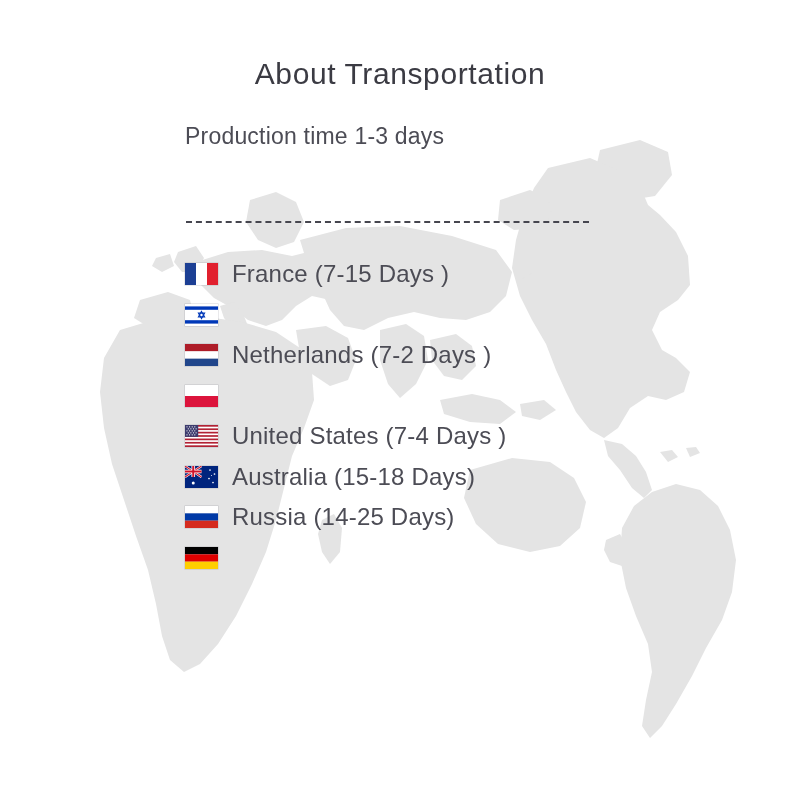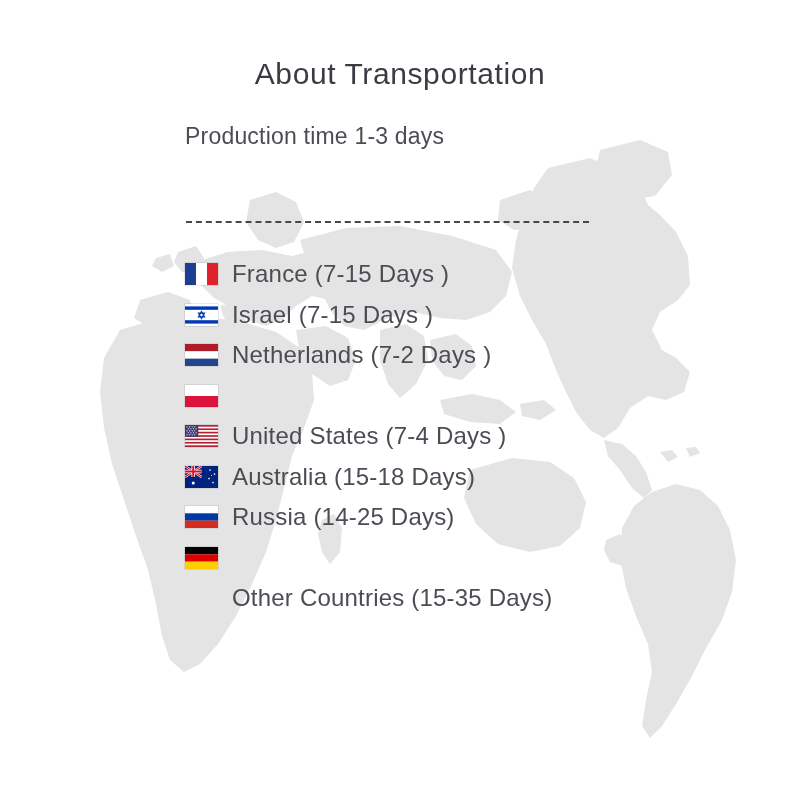--- a/index.html
+++ b/index.html
@@ -201,21 +201,20 @@
           <svg class="flag" viewBox="0 0 33 22">
             <rect x="0" y="0" width="33" height="22" fill="#ffffff"></rect>
             <rect x="0" y="2.4" width="33" height="3.4" fill="#0038b8"></rect>
             <rect x="0" y="16.2" width="33" height="3.4" fill="#0038b8"></rect>
             <g fill="none" stroke="#0038b8" stroke-width="1.1">
               <polygon points="16.5,7.4 19.6,12.9 13.4,12.9"></polygon>
               <polygon points="16.5,14.6 13.4,9.1 19.6,9.1"></polygon>
             </g>
           </svg>
         </span>
-        <span class="country-text">Israel (7-15 Days )</span>
       </div>
 
       <div class="country-row">
         <span class="flag-slot">
           <svg class="flag" viewBox="0 0 33 22">
             <rect x="0" y="0" width="33" height="7.34" fill="#ae1c28"></rect>
             <rect x="0" y="7.34" width="33" height="7.33" fill="#ffffff"></rect>
             <rect x="0" y="14.67" width="33" height="7.33" fill="#21468b"></rect>
           </svg>
         </span>
@@ -310,20 +309,16 @@
       <div class="country-row">
         <span class="flag-slot">
           <svg class="flag" viewBox="0 0 33 22">
             <rect x="0" y="0" width="33" height="7.34" fill="#000000"></rect>
             <rect x="0" y="7.34" width="33" height="7.33" fill="#dd0000"></rect>
             <rect x="0" y="14.67" width="33" height="7.33" fill="#ffce00"></rect>
           </svg>
         </span>
       </div>
 
-      <div class="country-row no-flag">
-        <span class="flag-slot"></span>
-        <span class="country-text">Other Countries (15-35 Days)</span>
-      </div>
 
     </div>
   </div>
 </div>
 
 </body></html>

